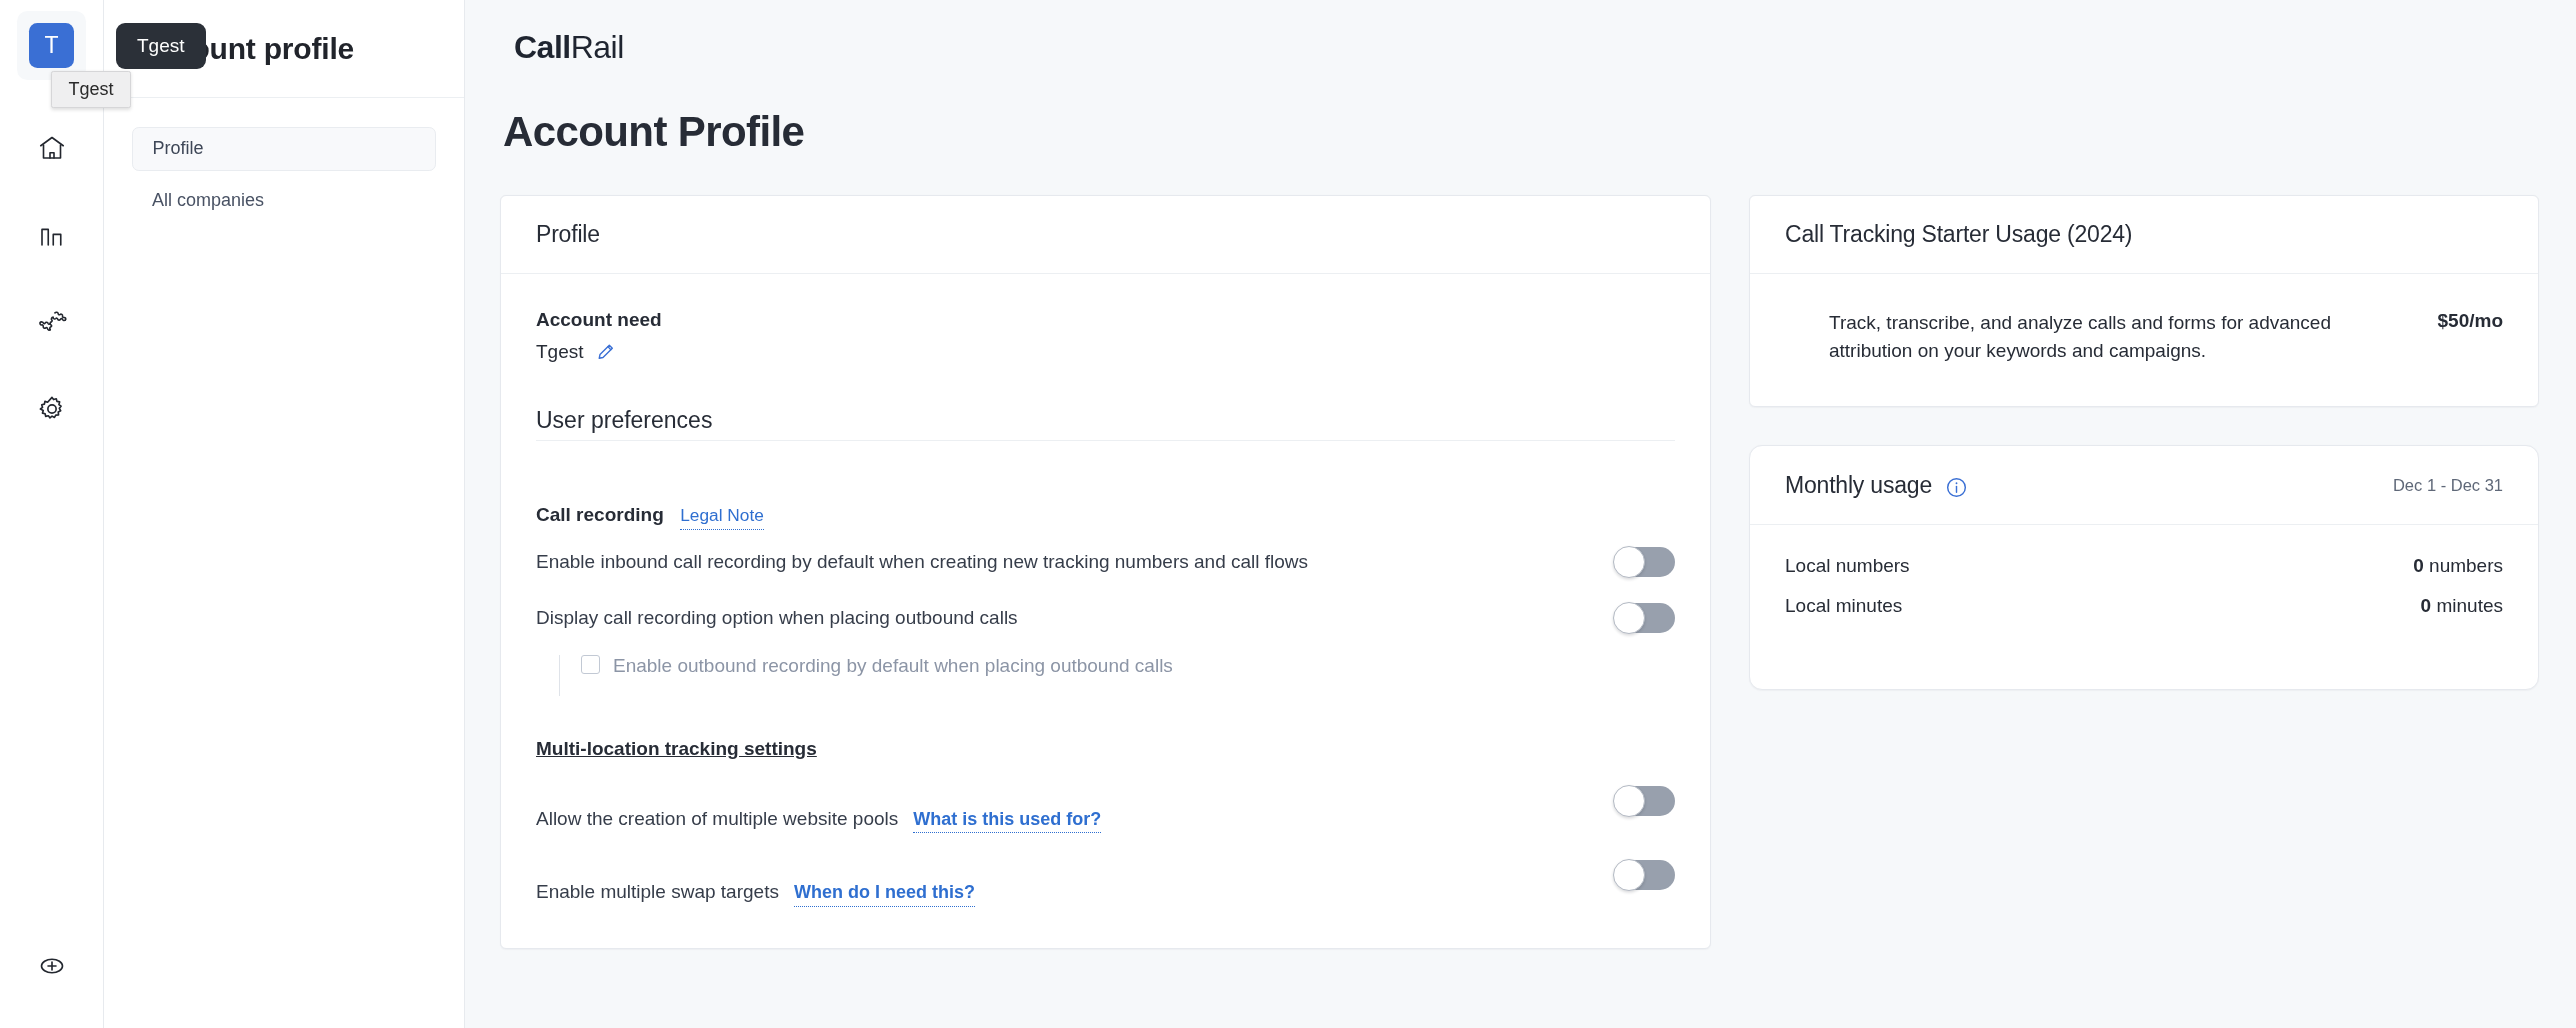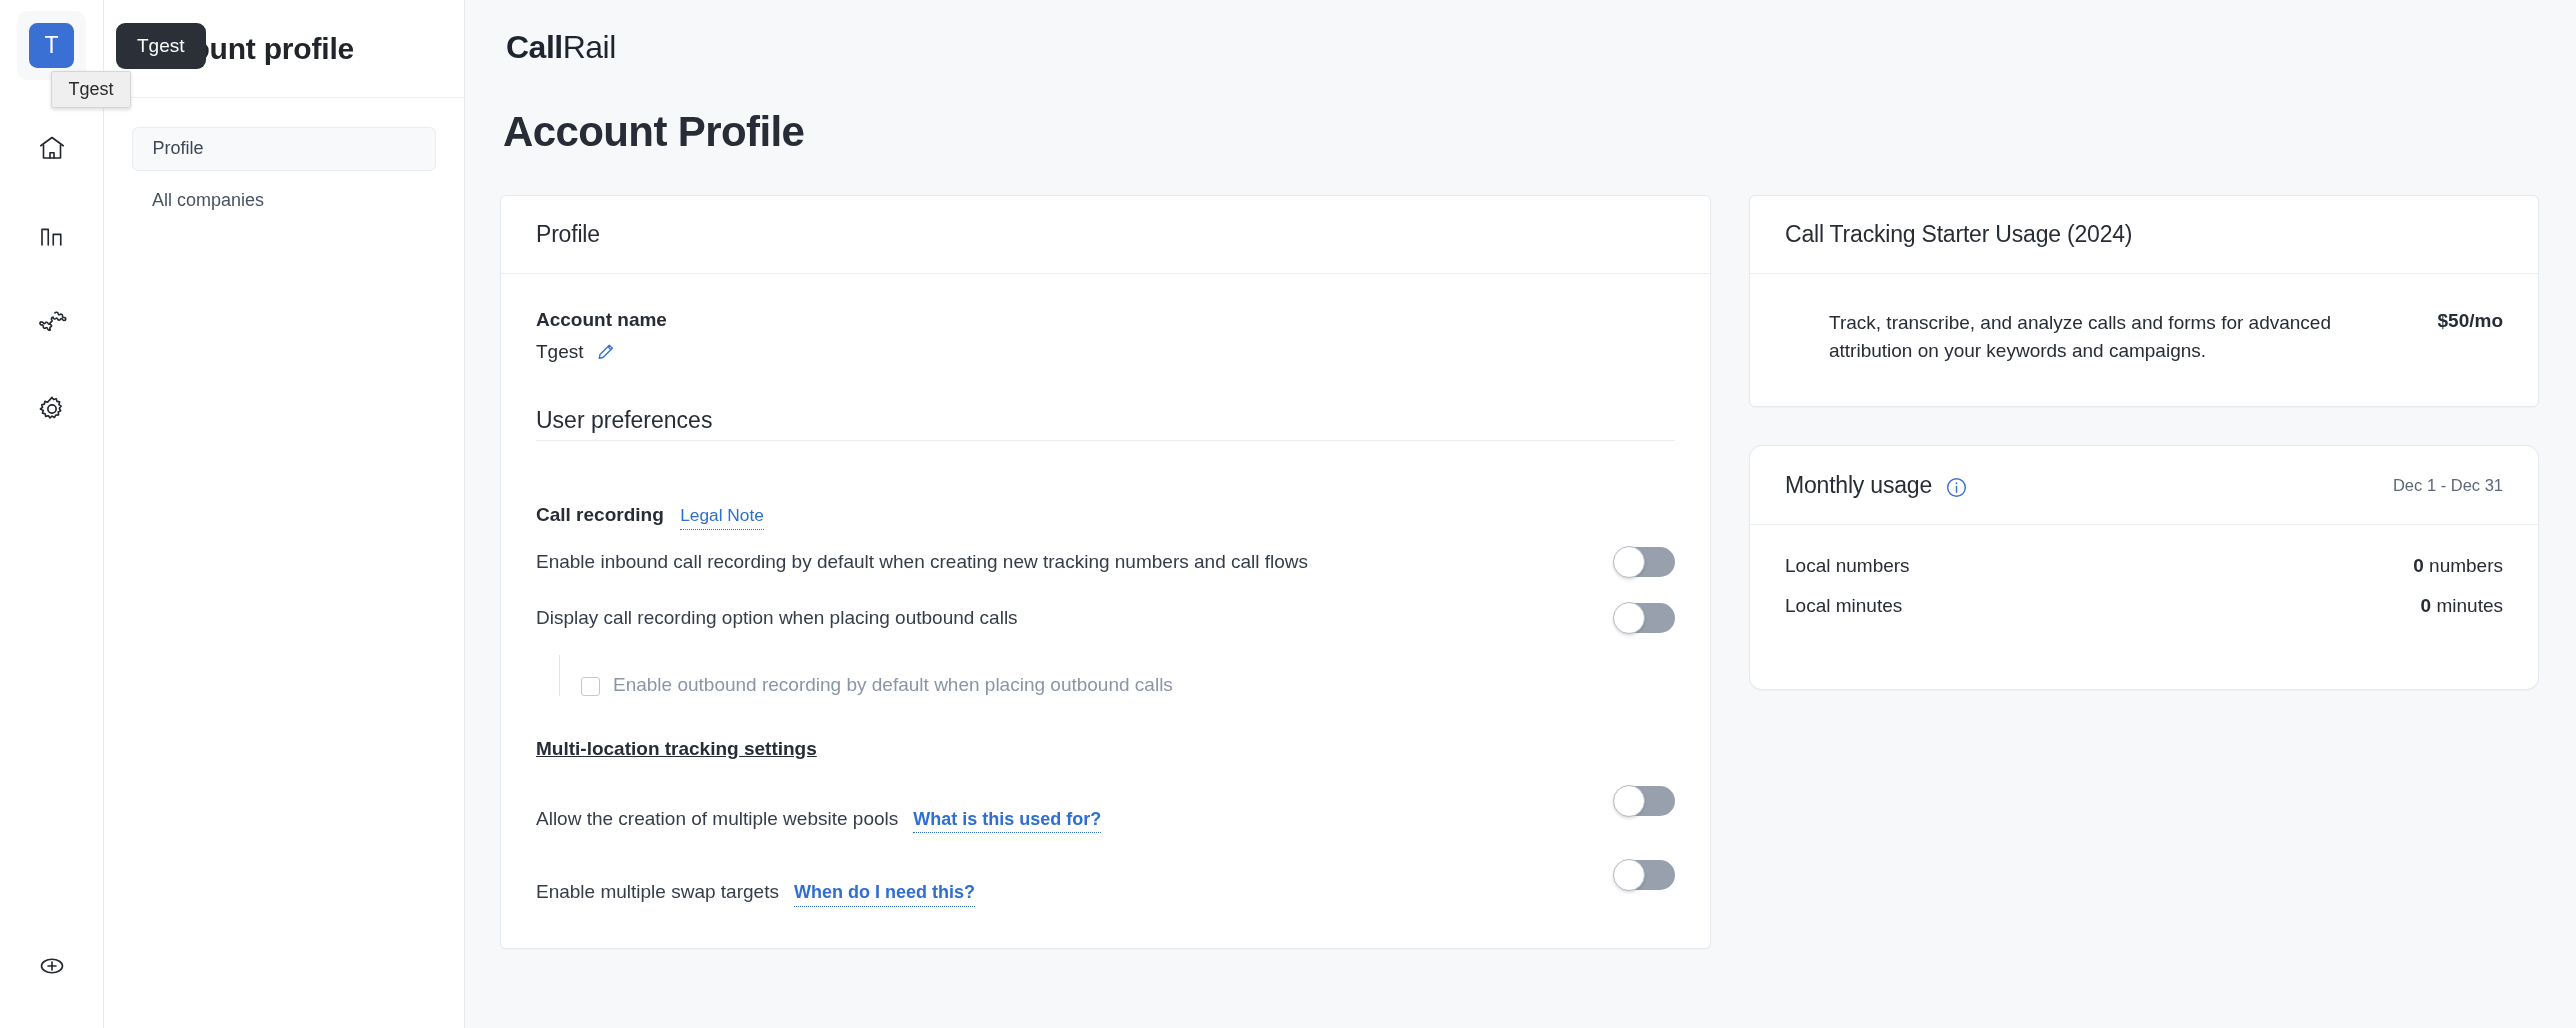--- a/index.html
+++ b/index.html
@@ -129,21 +129,21 @@
     flex: 1 1 auto;
     height: 100%;
     background: #f6f8fa;
     padding: 28.5px 35px 0 35px;
     overflow: hidden;
   }
   .brand {
     font-size: 32px;
     color: #1f2530;
     letter-spacing: -0.5px;
-    margin-left: 6px;
+    margin-left: 14px;
   }
   .brand .b1 { font-weight: 700; }
   .brand .b2 { font-weight: 300; }
 
   .page-title {
     margin-top: 42px;
     margin-left: 3px;
     font-size: 42px;
     font-weight: 700;
     color: #272c36;
@@ -272,21 +272,21 @@
     box-shadow: 0 1.5px 3px rgba(16,24,40,0.16);
   }
 
   .nested-row {
     margin-top: 13.5px;
     margin-left: 22.5px;
     padding-left: 21px;
     border-left: 1.5px solid #dfe3e9;
     min-height: 41px;
     display: flex;
-    align-items: flex-end;
+    align-items: flex-start;
     gap: 13.5px;
   }
   .checkbox {
     width: 19px; height: 19px;
     border: 1.5px solid #c2c9d4;
     border-radius: 3px;
     background: #ffffff;
     flex: 0 0 auto;
     cursor: default;
   }
@@ -463,21 +463,21 @@
 
       <div class="col-left">
         <div class="card">
 
           <div class="card-header">
             <div class="card-title">Profile</div>
           </div>
 
           <div class="card-body">
 
-            <div class="field-label">Account name</div>
+            <div class="field-label">Account need</div>
             <div class="field-value-row">
               <span>Tgest</span>
               <span class="edit-btn">
                 <svg width="19.5" height="19.5" viewBox="0 0 24 24" fill="none" stroke="#3a6fd4" stroke-width="1.7" stroke-linecap="round" stroke-linejoin="round">
                   <path d="M16.4 3.9l3.7 3.7L8.6 19.1l-4.6.9.9-4.6L16.4 3.9z"></path>
                   <path d="M14.6 5.7l3.7 3.7"></path>
                 </svg>
               </span>
             </div>
 

